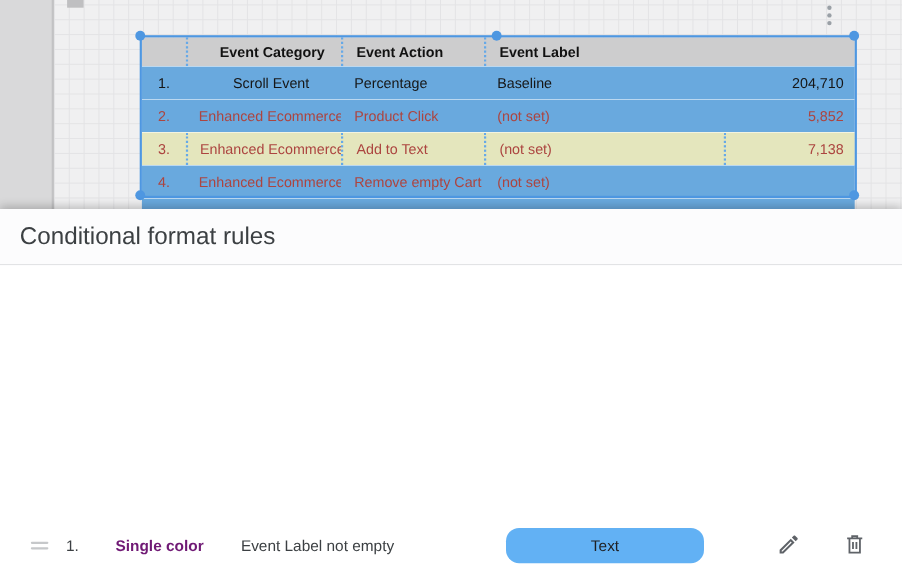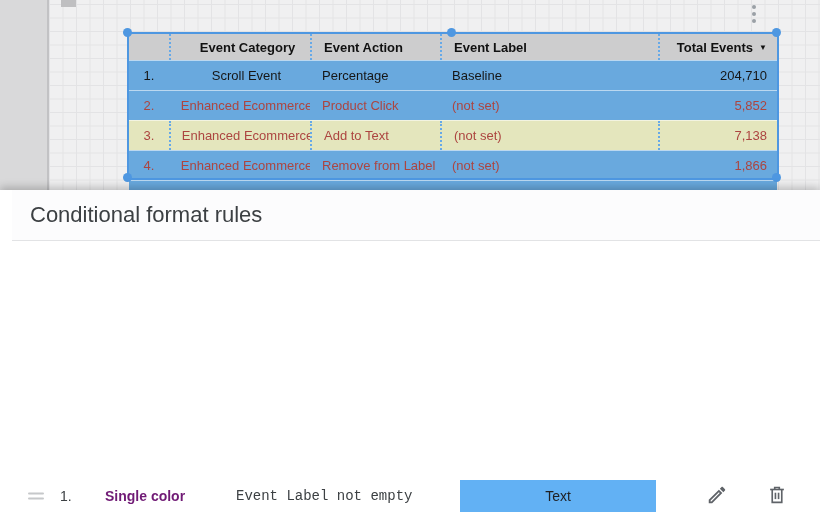--- a/index.html
+++ b/index.html
@@ -43,32 +43,32 @@
   .sel{position:absolute;left:127px;top:32px;width:648px;height:144px;
        border:2px solid #4e97e1;pointer-events:none;}
   .handle{position:absolute;width:9px;height:9px;border-radius:50%;background:#4e97e1;}
   
   .panel{
     position:absolute;left:0;top:190px;width:820px;height:334px;background:#fff;
     box-shadow:0 -3px 8px rgba(0,0,0,0.22);
   }
   .panel-header{
     height:51px;background:#fcfcfd;border-bottom:1px solid #e2e3e5;
-    display:flex;align-items:center;padding-left:18px;box-sizing:border-box;margin-left:12px;
+    display:flex;align-items:center;padding-left:18px;box-sizing:border-box;
   }
   .panel-title{font-size:22px;font-weight:400;color:#3c4043;margin:0;}
   .rule{position:absolute;left:0;width:820px;display:block;}
   .rule > *{position:absolute;top:50%;transform:translateY(-50%);}
   .rh{left:28px;width:16px;cursor:grab;}
   .rh i{display:block;width:16px;height:2px;background:#c6c8ca;border-radius:1px;margin:3px 0;}
   .ri{left:60px;font-size:14px;color:#3c4043;}
   .rt{left:105px;font-size:14px;color:#701a75;font-weight:bold;}
-  .rc{left:236px;width:228px;font-size:14px;color:#3c4043;line-height:21px;font-family:Liberation Mono, monospace;}
+  .rc{left:219px;width:228px;font-size:14px;color:#3c4043;line-height:21px;}
   .chip{
-    left:460px;width:196px;height:32px;border-radius:0;
+    left:460px;width:180px;height:32px;border-radius:12px;
     display:flex;align-items:center;justify-content:center;
     font-size:14px;box-sizing:border-box;cursor:pointer;
   }
   .icon-btn{background:none;border:none;padding:0;cursor:pointer;width:24px;height:24px;}
   .edit-btn{left:705px;}
   .del-btn{left:765px;}
   .r1{top:276px;height:60px;}
 </style>
 </head>
 <body>
@@ -89,24 +89,20 @@
         </div>
         <div class="cell c1 dotted">
           <span>Event Category</span>
         </div>
         <div class="cell c2 dotted">
           <span>Event Action</span>
         </div>
         <div class="cell c3 dotted">
           <span>Event Label</span>
         </div>
-        <div class="cell c4 dotted">
-          <span>Total Events</span>
-          <span class="sort-arrow">▼</span>
-        </div>
       </div>
     <div id="tbody">
         <div class="trow body-row" style="background: rgb(105, 169, 222); color: rgb(22, 22, 22);">
           <div class="cell c0">1.</div>
           <div class="cell c1">Scroll Event</div>
           <div class="cell c2">Percentage</div>
           <div class="cell c3">Baseline</div>
           <div class="cell c4">204,710</div>
         </div>
         <div class="trow body-row" style="background: rgb(105, 169, 222); color: rgb(172, 69, 64);">
@@ -119,23 +115,22 @@
         <div class="trow body-row" style="background: rgb(228, 230, 189); color: rgb(172, 69, 64);">
           <div class="cell c0">3.</div>
           <div class="cell c1 dotted">Enhanced Ecommerce</div>
           <div class="cell c2 dotted">Add to Text</div>
           <div class="cell c3 dotted">(not set)</div>
           <div class="cell c4 dotted">7,138</div>
         </div>
         <div class="trow body-row" style="background: rgb(105, 169, 222); color: rgb(172, 69, 64);">
           <div class="cell c0">4.</div>
           <div class="cell c1">Enhanced Ecommerce</div>
-          <div class="cell c2">Remove from Label</div>
+          <div class="cell c2">Remove empty Cart</div>
           <div class="cell c3">(not set)</div>
-          <div class="cell c4">1,866</div>
         </div>
         <div class="trow body-row" style="background: rgb(105, 169, 222); color: rgb(172, 69, 64);">
           <div class="cell c0">5.</div>
           <div class="cell c1">Enhanced Ecommerce</div>
           <div class="cell c2">Quickview Click</div>
           <div class="cell c3">Android Tops Hoodie Black</div>
           <div class="cell c4">1,220</div>
         </div>
       </div>
   </div>

